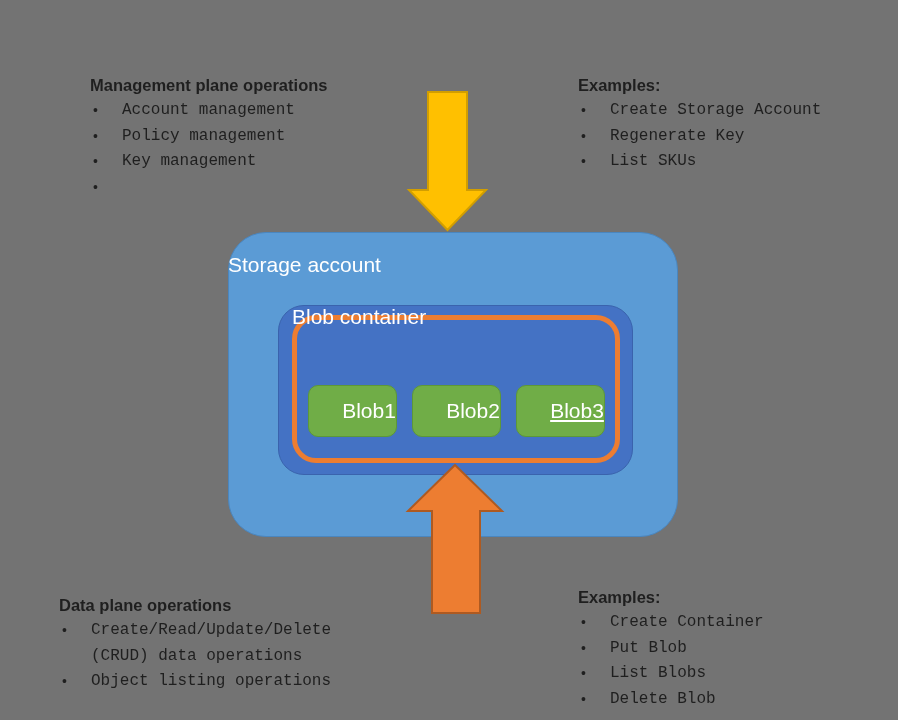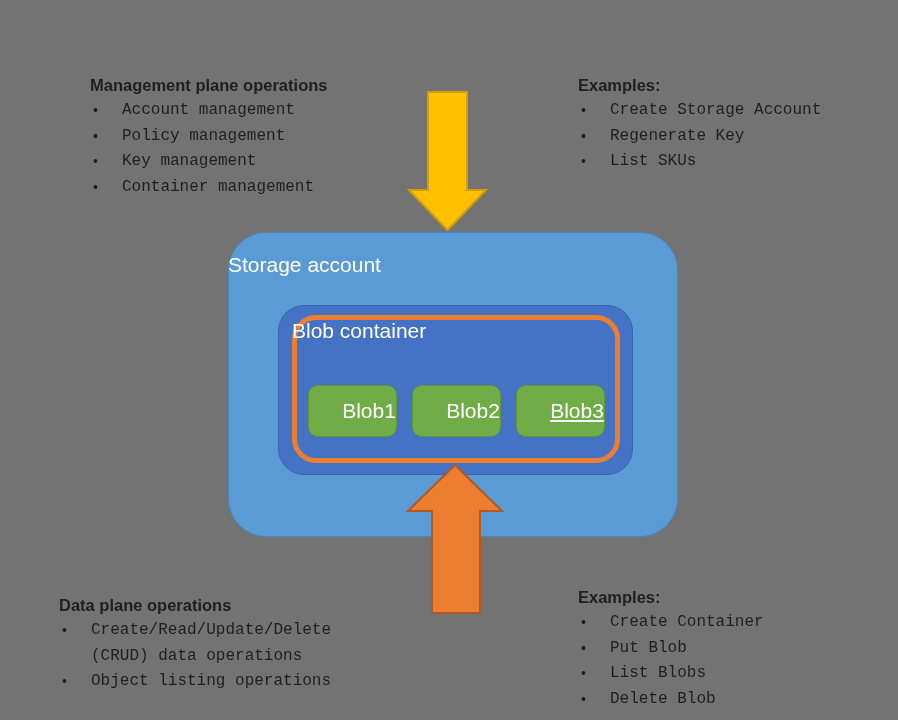--- a/index.html
+++ b/index.html
@@ -28,21 +28,21 @@
   }
   .container-outline {
     position:absolute; left:292px; top:315px; width:328px; height:148px;
     border:5px solid #ED7D31; border-radius:24px; box-sizing:border-box;
     background:transparent;
   }
   .shape-label {
     position:absolute; color:#ffffff; font-size:21px; text-align:left;
   }
   .label-storage { left:228px; top:253px; width:450px; }
-  .label-container { left:292px; top:319px; width:328px; }
+  .label-container { left:292px; top:305px; width:328px; }
   .blob {
     position:absolute; top:385px; width:89px; height:52px;
     background:#70AD47; border:1.5px solid #5d9838; border-radius:10px;
     box-sizing:border-box; display:flex; align-items:center; justify-content:center;
     color:#ffffff; font-size:21px;padding-left:33px;
   }
   .blob1 { left:308px; } .blob2 { left:412px; } .blob3 { left:516px;text-decoration:underline; }
   .arrow-svg { position:absolute; }
   .arrow-down { left:405px; top:88px; }
   .arrow-up { left:403px; top:460px; }
@@ -67,21 +67,20 @@
       <li>
         <span class="bullet-dot">•</span>
         <span class="li-text">Policy management</span>
       </li>
       <li>
         <span class="bullet-dot">•</span>
         <span class="li-text">Key management</span>
       </li>
       <li>
         <span class="bullet-dot">•</span>
-        <span class="li-text">Container management</span>
       </li>
     </ul>
   </div>
 
   <div class="textblock mgmt-ex-block">
     <p class="tb-title">Examples:</p>
     <ul class="bullets">
       <li>
         <span class="bullet-dot">•</span>
         <span class="li-text">Create Storage Account</span>

